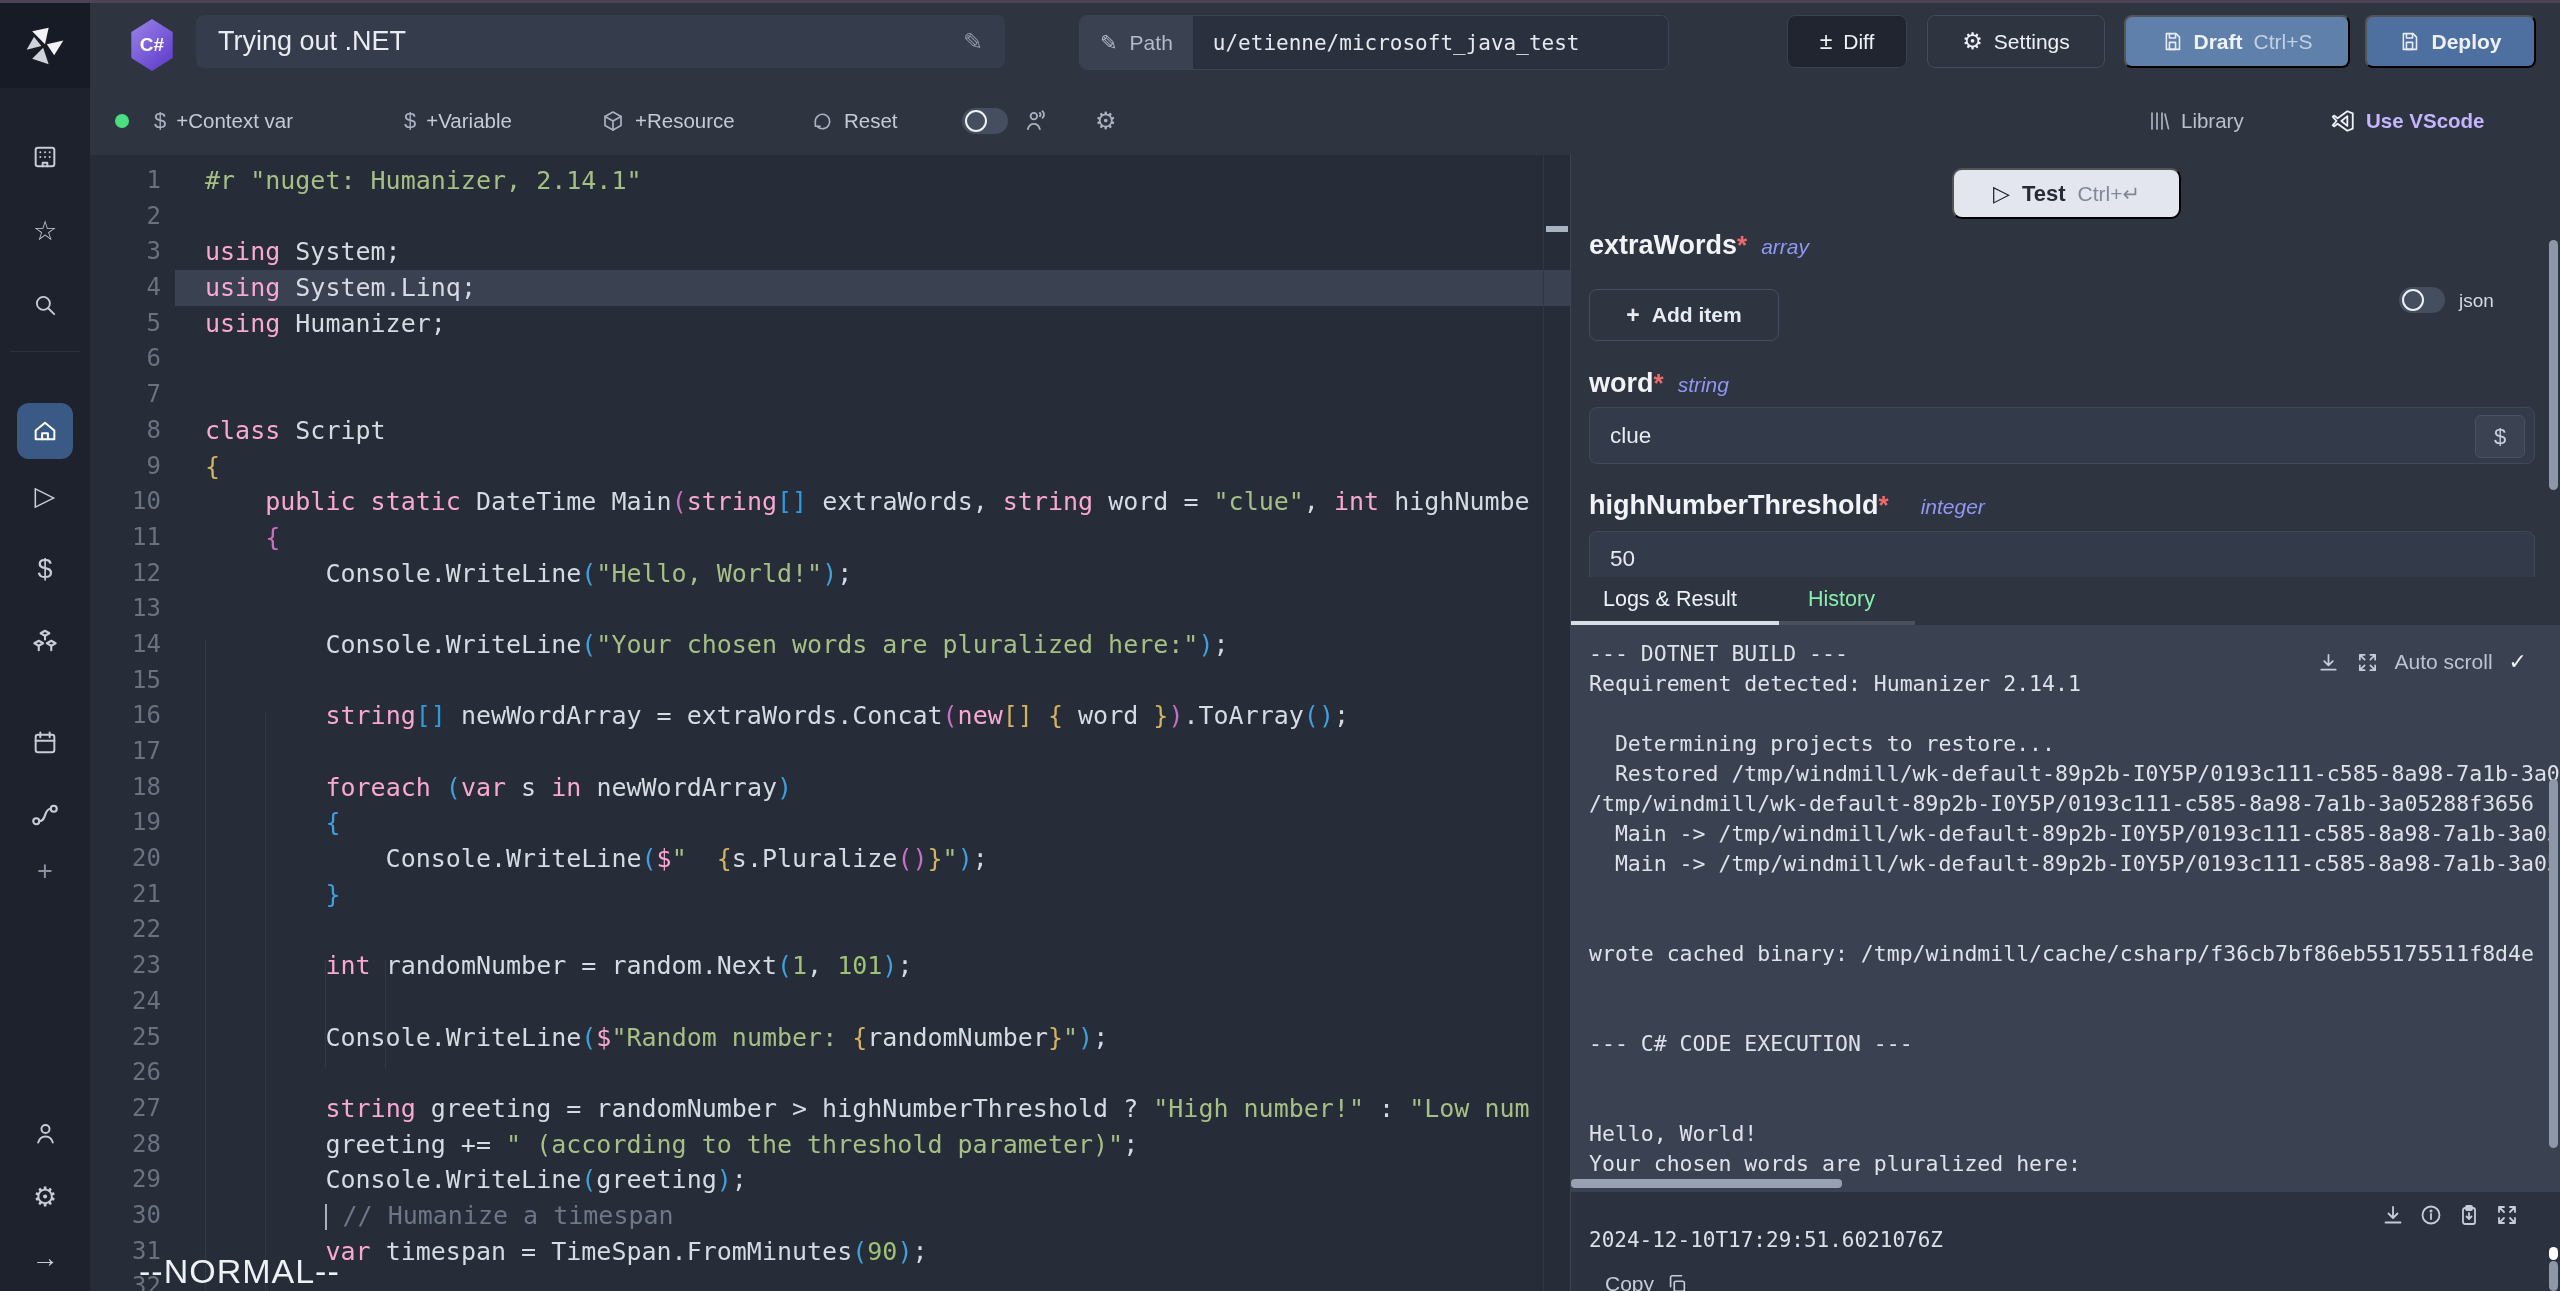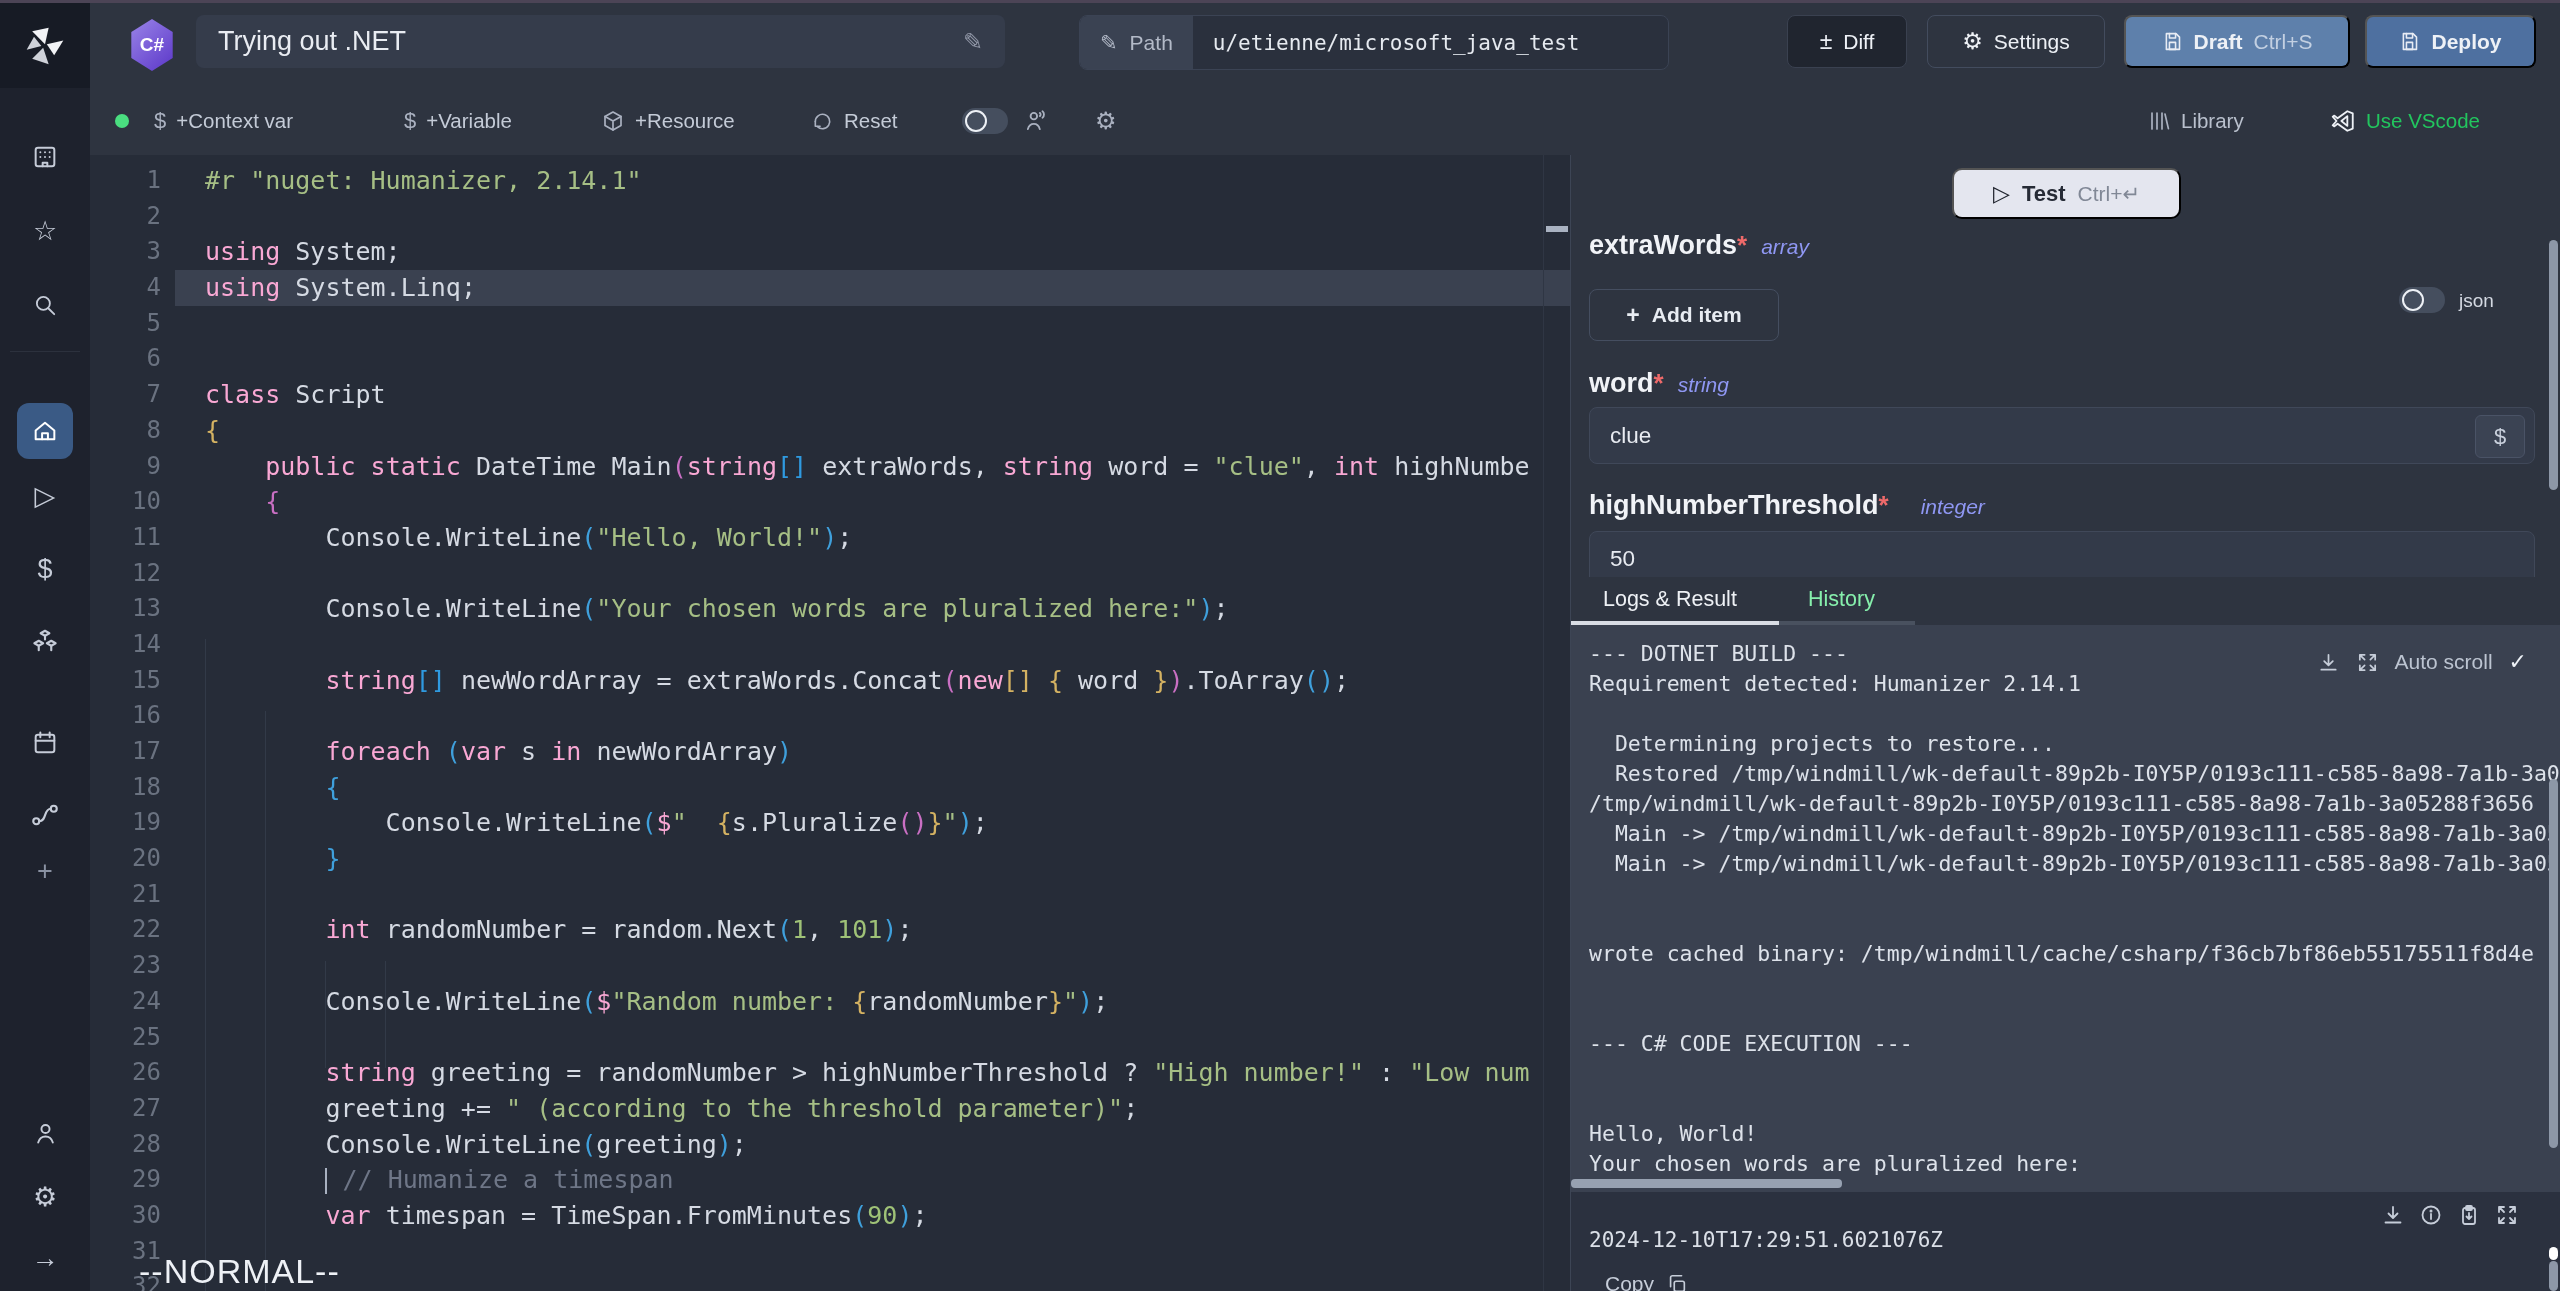--- a/index.html
+++ b/index.html
@@ -253,21 +253,21 @@
   </div>
   <div class="abs tbitem" style="left:1005px;top:18px;height:30px;">
     <span class="tbicon" style="font-size:24px;">⚙</span>
   </div>
   <div class="abs tbitem" style="left:2057px;top:18px;height:30px;color:#b9c0cd;">
     <svg width="24" height="24" viewBox="0 0 24 24">
       <path d="M5 4v16M10 4v16M15 4v16M18 5l3.4 14.6"></path>
     </svg>
     <span>Library</span>
   </div>
-  <div class="abs tbitem" style="left:2240px;top:18px;height:30px;color:#22c55e;font-weight:400;">
+  <div class="abs tbitem" style="left:2240px;top:18px;height:30px;color:#c4b5fd;font-weight:700;">
     <svg width="26" height="26" viewBox="0 0 24 24" style="stroke:#eef1f6;">
       <path d="M16 3l5 2v14l-5 2-9-6.5L4 17l-1.5-1L6 12 2.5 8 4 7l3 2.5zM16 7.5L10.5 12 16 16.5z"></path>
     </svg>
     <span>Use VScode</span>
   </div>
 </div>
 
 <main class="abs editor">
   <div class="iguide" style="left:115px;top:484px;height:652px;"></div>
   <div class="iguide" style="left:175px;top:556px;height:714px;"></div>
@@ -305,20 +305,21 @@
       <div class="gnum">29</div>
       <div class="gnum">30</div>
       <div class="gnum">31</div>
       <div class="gnum">32</div>
     </div>
   <div id="code-lines" class="codecol">
       <div class="cl"><span class="st">#r "nuget: Humanizer, 2.14.1"</span></div>
       <div class="cl"></div>
       <div class="cl"><span class="kw">using</span><span class="df"> System;</span></div>
       <div class="cl hl"><span class="kw">using</span><span class="df"> System.Linq;</span></div>
+      <div class="cl"><span class="kw">using</span><span class="df"> Humanizer;</span></div>
       <div class="cl"></div>
       <div class="cl"></div>
       <div class="cl"><span class="kw">class</span><span class="df"> Script</span></div>
       <div class="cl"><span class="p1">{</span></div>
       <div class="cl"><span class="df">    </span><span class="kw">public</span><span class="df"> </span><span class="kw">static</span><span class="df"> </span><span class="ty">DateTime</span><span class="df"> Main</span><span class="p2">(</span><span class="kw">string</span><span class="bb">[]</span><span class="df"> extraWords, </span><span class="kw">string</span><span class="df"> word = </span><span class="st">"clue"</span><span class="df">, </span><span class="kw">int</span><span class="df"> highNumbe</span></div>
       <div class="cl"><span class="df">    </span><span class="p2">{</span></div>
       <div class="cl"><span class="df">        Console.WriteLine</span><span class="p3">(</span><span class="st">"Hello, World!"</span><span class="p3">)</span><span class="df">;</span></div>
       <div class="cl"></div>
       <div class="cl"><span class="df">        Console.WriteLine</span><span class="p3">(</span><span class="st">"Your chosen words are pluralized here:"</span><span class="p3">)</span><span class="df">;</span></div>
       <div class="cl"></div>

